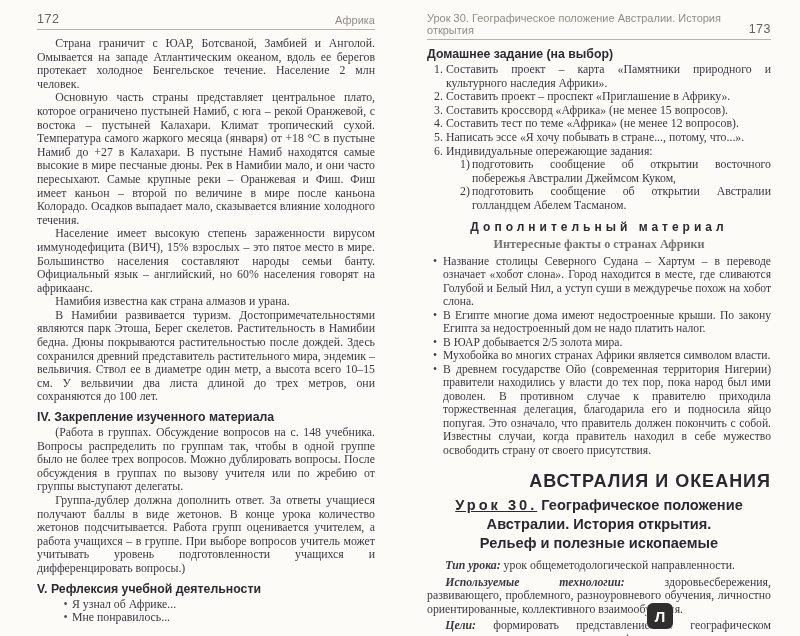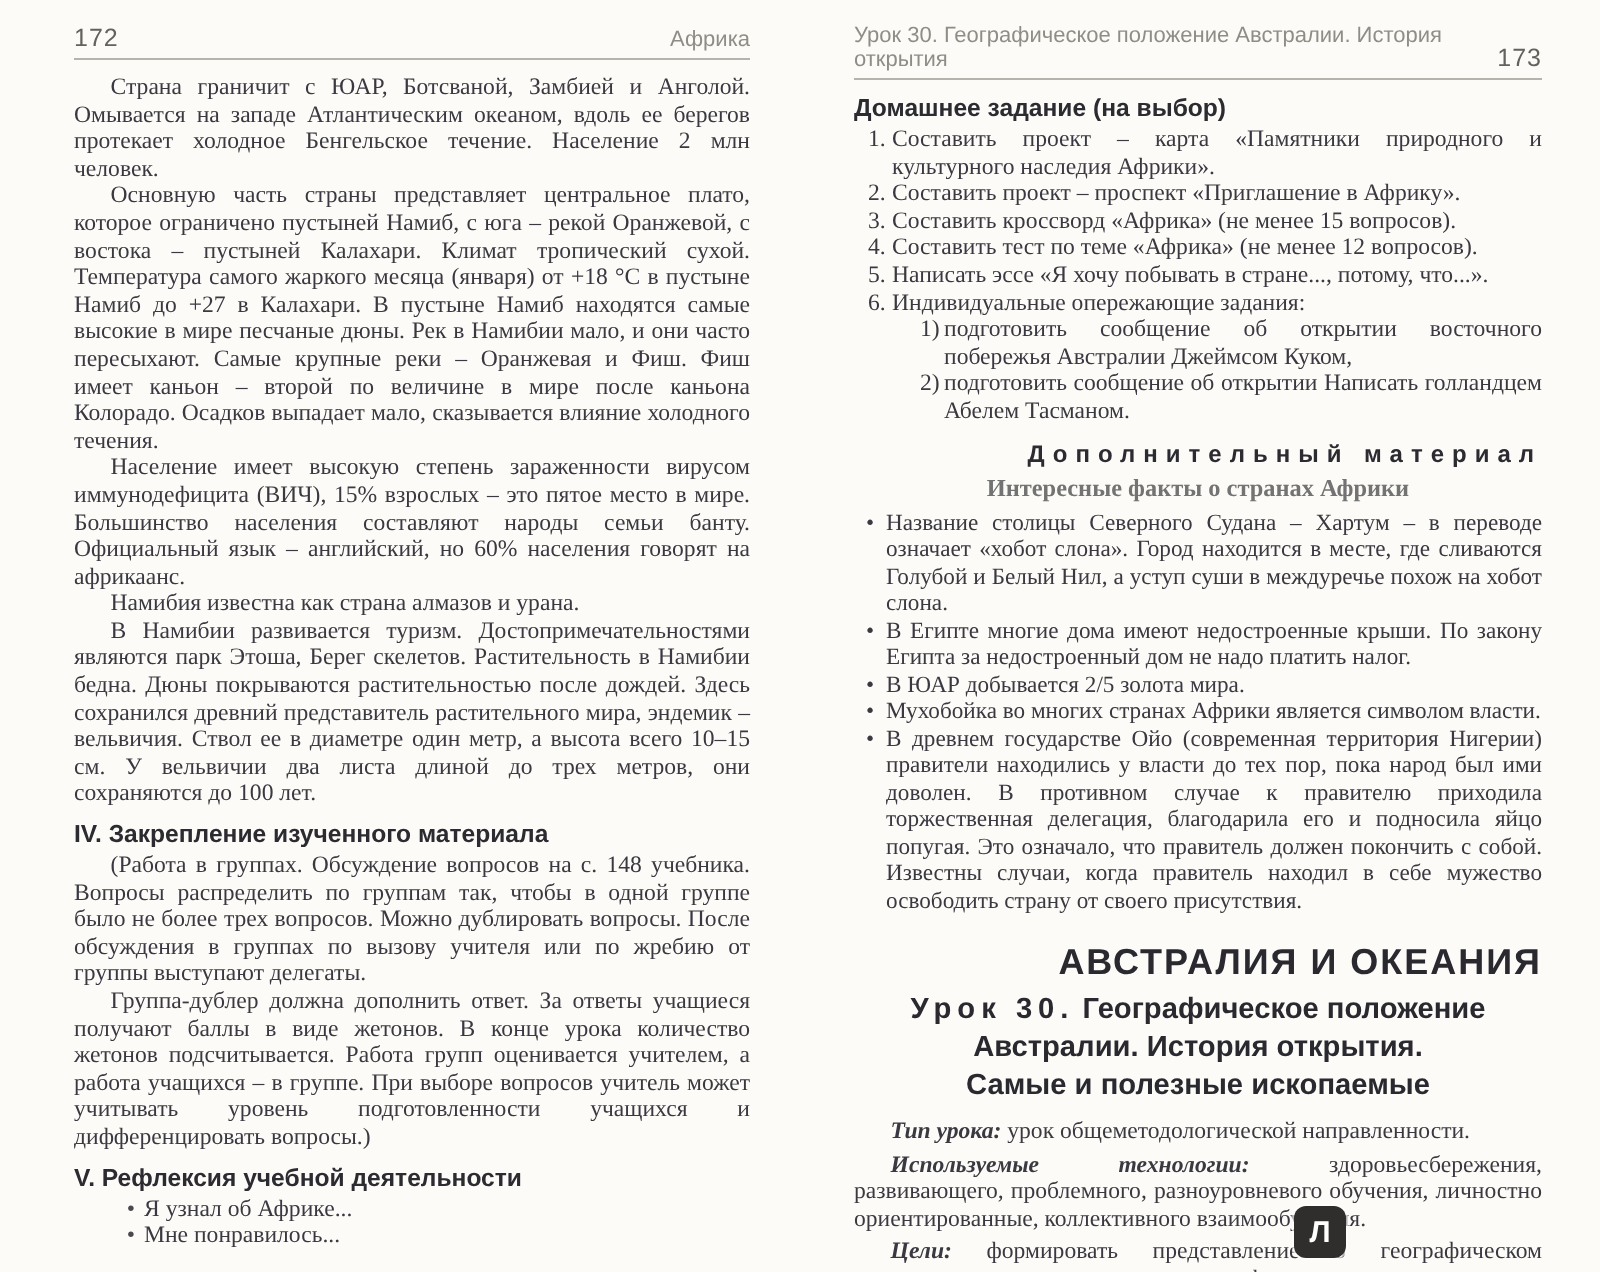--- a/index.html
+++ b/index.html
@@ -19,28 +19,28 @@
          color:#2c2b31;margin:6px 0 2px;}
   .brow{display:flex;font-size:11.8px;line-height:13.6px;}
   .brow .bmark{flex:0 0 13px;text-align:center;color:#4a4950;}
   .page-left .brow{padding-left:22px;}
   .orow{display:flex;font-size:11.8px;line-height:13.6px;text-align:justify;}
   .orow .onum{flex:0 0 19px;padding-left:7px;box-sizing:border-box;}
   .orow .otext{flex:1;}
   .orow.sub{padding-left:26px;}
   .frow{display:flex;font-size:11.6px;line-height:13.5px;text-align:justify;}
   .frow .bmark{flex:0 0 16px;text-align:center;}
-  .center-sans{text-align:right;font-family:"Liberation Sans",sans-serif;font-weight:bold;
+  .center-sans{text-align:center;font-family:"Liberation Sans",sans-serif;font-weight:bold;
                font-size:12px;letter-spacing:4px;color:#2c2b31;margin:7px 0 3px;}
   .center-serif{text-align:center;font-weight:bold;font-size:12.2px;color:#737373;margin:1px 0 3px;}
   .part-title{text-align:right;font-family:"Liberation Sans",sans-serif;font-weight:bold;
               font-size:18px;letter-spacing:1px;color:#2a2930;margin:14px 0 4px;}
   .lesson-title{text-align:center;font-family:"Liberation Sans",sans-serif;font-weight:bold;
                 font-size:14.6px;line-height:19px;color:#2a2930;margin:4px 0 6px;}
-  .lt-prefix{letter-spacing:3px;}
+  .lt-prefix{letter-spacing:3px;text-decoration:underline;}
   .bi{font-weight:bold;font-style:italic;}
   .watermark{position:absolute;left:647px;top:603px;width:26px;height:26px;background:#2f2e2c;
              color:#ffffff;border-radius:6px;display:flex;align-items:center;justify-content:center;
              font-family:"Liberation Sans",sans-serif;font-weight:bold;font-size:15px;
              box-shadow:0 0 0 1px rgba(255,255,255,.6);}
 </style>
 </head>
 <body>
 
 <div class="stage">
@@ -100,21 +100,21 @@
     <div class="orow">
       <span class="onum">6.</span>
       <span class="otext">Индивидуальные опережающие задания:</span>
     </div>
     <div class="orow sub">
       <span class="onum">1)</span>
       <span class="otext">подготовить сообщение об открытии восточного побережья Австралии Джеймсом Куком,</span>
     </div>
     <div class="orow sub">
       <span class="onum">2)</span>
-      <span class="otext">подготовить сообщение об открытии Написать голландцем Абелем Тасманом.</span>
+      <span class="otext">подготовить сообщение об открытии Австралии голландцем Абелем Тасманом.</span>
     </div>
 
     <div class="center-sans">Дополнительный материал</div>
     <div class="center-serif">Интересные факты о странах Африки</div>
 
     <div class="frow">
       <span class="bmark">•</span>
       <span class="otext">Название столицы Северного Судана – Хартум – в переводе означает «хобот слона». Город находится в месте, где сливаются Голубой и Белый Нил, а уступ суши в междуречье похож на хобот слона.</span>
     </div>
     <div class="frow">
@@ -131,21 +131,21 @@
     </div>
     <div class="frow">
       <span class="bmark">•</span>
       <span class="otext">В древнем государстве Ойо (современная территория Нигерии) правители находились у власти до тех пор, пока народ был ими доволен. В противном случае к правителю приходила торжественная делегация, благодарила его и подносила яйцо попугая. Это означало, что правитель должен покончить с собой. Известны случаи, когда правитель находил в себе мужество освободить страну от своего присутствия.</span>
     </div>
 
     <div class="part-title">АВСТРАЛИЯ И ОКЕАНИЯ</div>
     <div class="lesson-title">
       <span class="lt-prefix">Урок 30.</span><span> Географическое положение</span><br>
       <span>Австралии. История открытия.</span><br>
-      <span>Самые и полезные ископаемые</span>
+      <span>Рельеф и полезные ископаемые</span>
     </div>
 
     <p class="jp sp">
       <span class="bi">Тип урока:</span><span> урок общеметодологической направленности.</span>
     </p>
     <p class="jp sp">
       <span class="bi">Используемые технологии:</span><span> здоровьесбережения, развивающего, проблемного, разноуровневого обучения, личностно ориентированные, коллективного взаимообучения.</span>
     </p>
     <p class="jp sp">
       <span class="bi">Цели:</span><span> формировать представление о географическом положении, истории открытия, рельефе и полезных ископаемых Австралии.</span>

